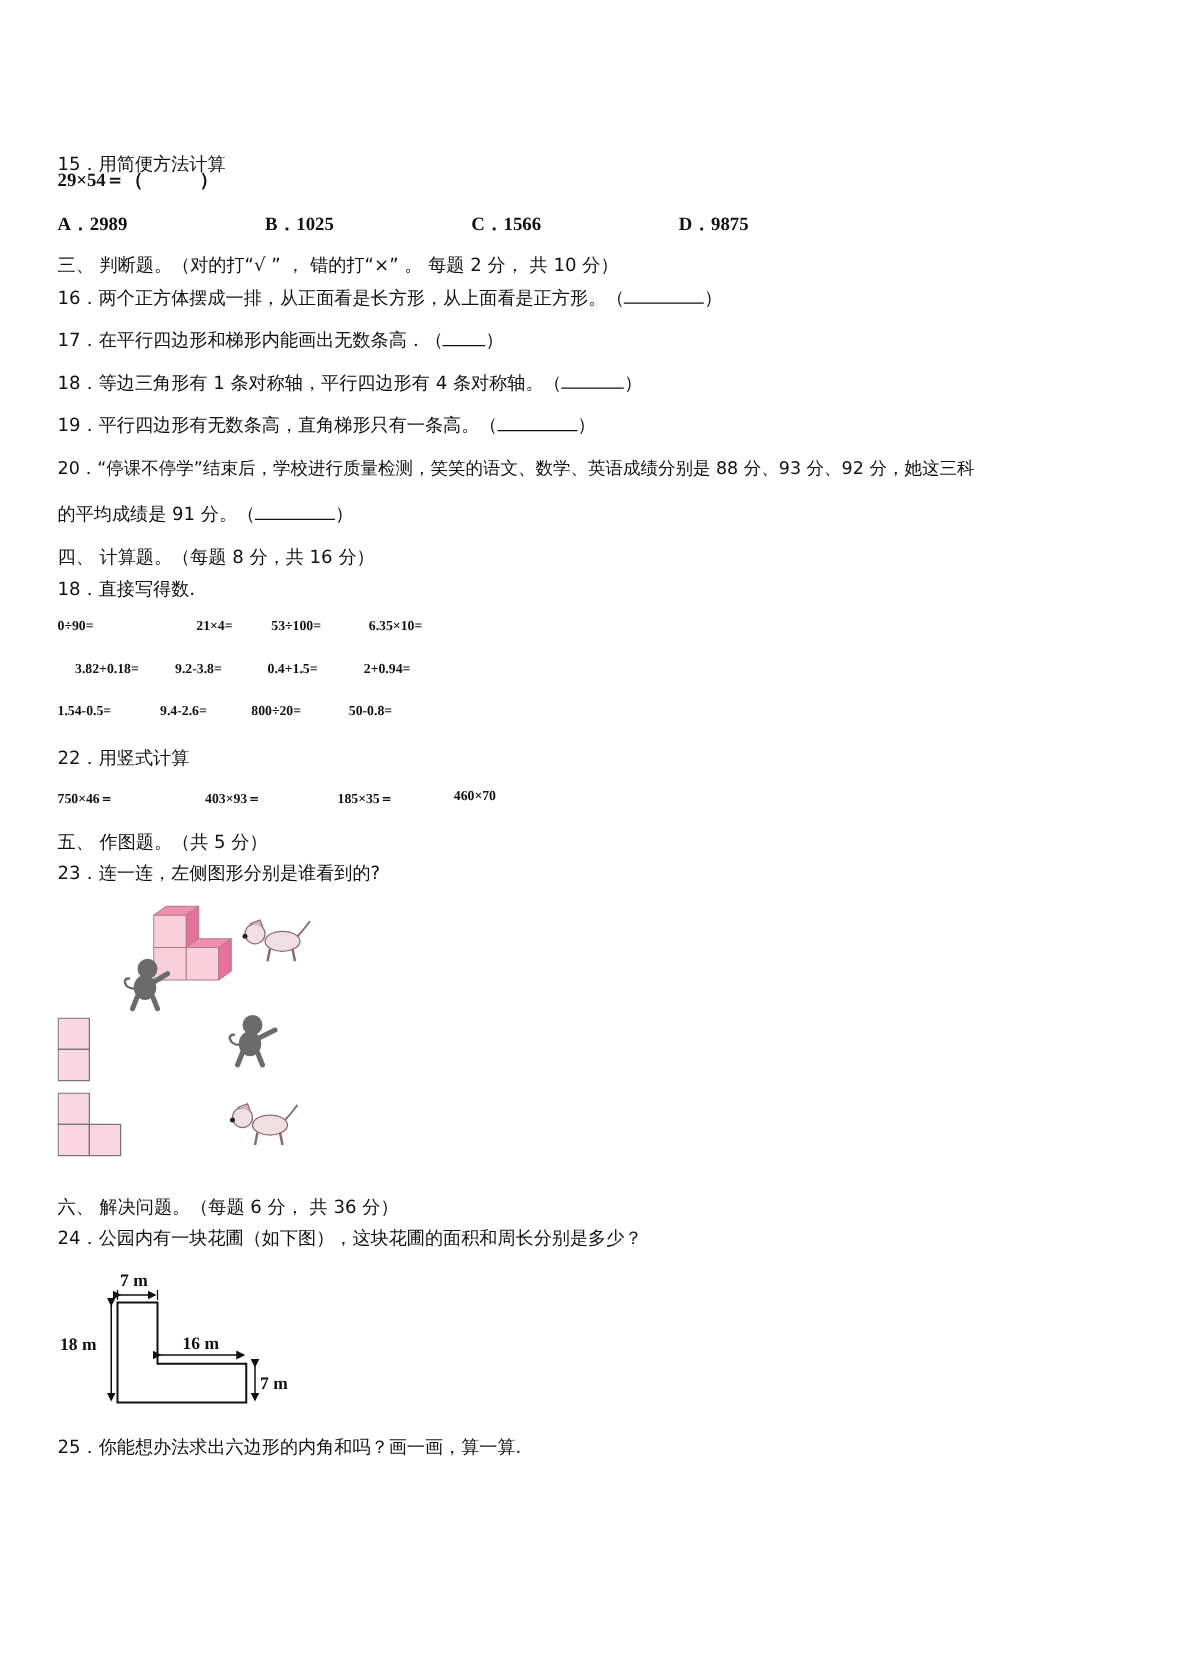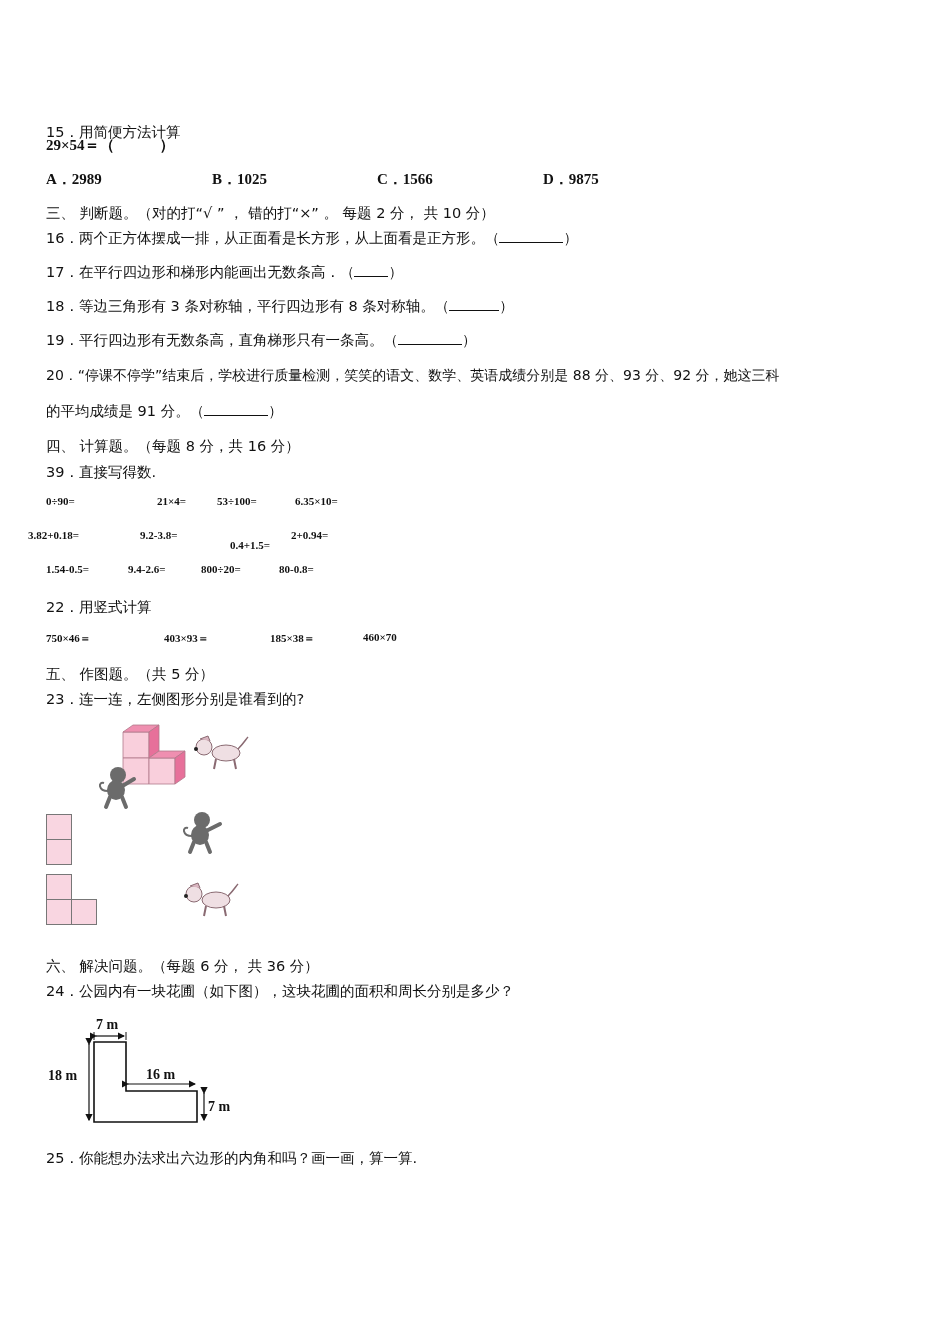--- a/index.html
+++ b/index.html
@@ -24,52 +24,52 @@
 <div class="opt" style="left:543px; top:170px;">D．9875</div>
 
 <div class="line q" style="top:203px;">三、 判断题。（对的打“√ ” ， 错的打“×” 。 每题 2 分， 共 10 分）</div>
 <div class="line q" style="top:228px;">
   <span>16．两个正方体摆成一排，从正面看是长方形，从上面看是正方形。（</span><span class="blank" style="width:64px;"></span><span>）</span>
 </div>
 <div class="line q" style="top:262px;">
   <span>17．在平行四边形和梯形内能画出无数条高．（</span><span class="blank" style="width:34px;"></span><span>）</span>
 </div>
 <div class="line q" style="top:296px;">
-  <span>18．等边三角形有 3 条对称轴，平行四边形有 8 条对称轴。（</span><span class="blank" style="width:50px;"></span><span>）</span>
+  <span>18．等边三角形有 1 条对称轴，平行四边形有 4 条对称轴。（</span><span class="blank" style="width:50px;"></span><span>）</span>
 </div>
 <div class="line q" style="top:330px;">
   <span>19．平行四边形有无数条高，直角梯形只有一条高。（</span><span class="blank" style="width:64px;"></span><span>）</span>
 </div>
 <div class="line q" style="top:365px; font-size:14px;">20．“停课不停学”结束后，学校进行质量检测，笑笑的语文、数学、英语成绩分别是 88 分、93 分、92 分，她这三科</div>
 <div class="line q" style="top:401px;">
   <span>的平均成绩是 91 分。（</span><span class="blank" style="width:64px;"></span><span>）</span>
 </div>
 
 <div class="line q" style="top:436px;">四、 计算题。（每题 8 分，共 16 分）</div>
-<div class="line q" style="top:462px;">39．直接写得数.</div>
+<div class="line q" style="top:462px;">18．直接写得数.</div>
 
 <div class="expr" style="left:46px; top:495px;">0÷90=</div>
 <div class="expr" style="left:157px; top:495px;">21×4=</div>
 <div class="expr" style="left:217px; top:495px;">53÷100=</div>
 <div class="expr" style="left:295px; top:495px;">6.35×10=</div>
 
-<div class="expr" style="left:28px; top:529px;">3.82+0.18=</div>
+<div class="expr" style="left:60px; top:529px;">3.82+0.18=</div>
 <div class="expr" style="left:140px; top:529px;">9.2-3.8=</div>
-<div class="expr" style="left:230px; top:529px;margin-top:10px;">0.4+1.5=</div>
+<div class="expr" style="left:214px; top:529px;">0.4+1.5=</div>
 <div class="expr" style="left:291px; top:529px;">2+0.94=</div>
 
 <div class="expr" style="left:46px; top:563px;">1.54-0.5=</div>
 <div class="expr" style="left:128px; top:563px;">9.4-2.6=</div>
 <div class="expr" style="left:201px; top:563px;">800÷20=</div>
-<div class="expr" style="left:279px; top:563px;">80-0.8=</div>
+<div class="expr" style="left:279px; top:563px;">50-0.8=</div>
 
 <div class="line q" style="top:597px;">22．用竖式计算</div>
 <div class="expr" style="left:46px; top:631px;">750×46＝</div>
 <div class="expr" style="left:164px; top:631px;">403×93＝</div>
-<div class="expr" style="left:270px; top:631px;">185×38＝</div>
+<div class="expr" style="left:270px; top:631px;">185×35＝</div>
 <div class="expr" style="left:363px; top:631px;">460×70</div>
 
 <div class="line q" style="top:664px;">五、 作图题。（共 5 分）</div>
 <div class="line q" style="top:689px;">23．连一连，左侧图形分别是谁看到的?</div>
 
 <svg style="position:absolute; left:90px; top:715px;" width="160" height="100">
 
   <polygon points="33,17 59,17 59,43 33,43" fill="#f9cfdc" stroke="#b07a8a" stroke-width="0.8"></polygon>
   <polygon points="33,17 43,10 69,10 59,17" fill="#ef8fb0" stroke="#b07a8a" stroke-width="0.8"></polygon>
   <polygon points="59,17 69,10 69,36 59,43" fill="#e7709a" stroke="#b07a8a" stroke-width="0.8"></polygon>

